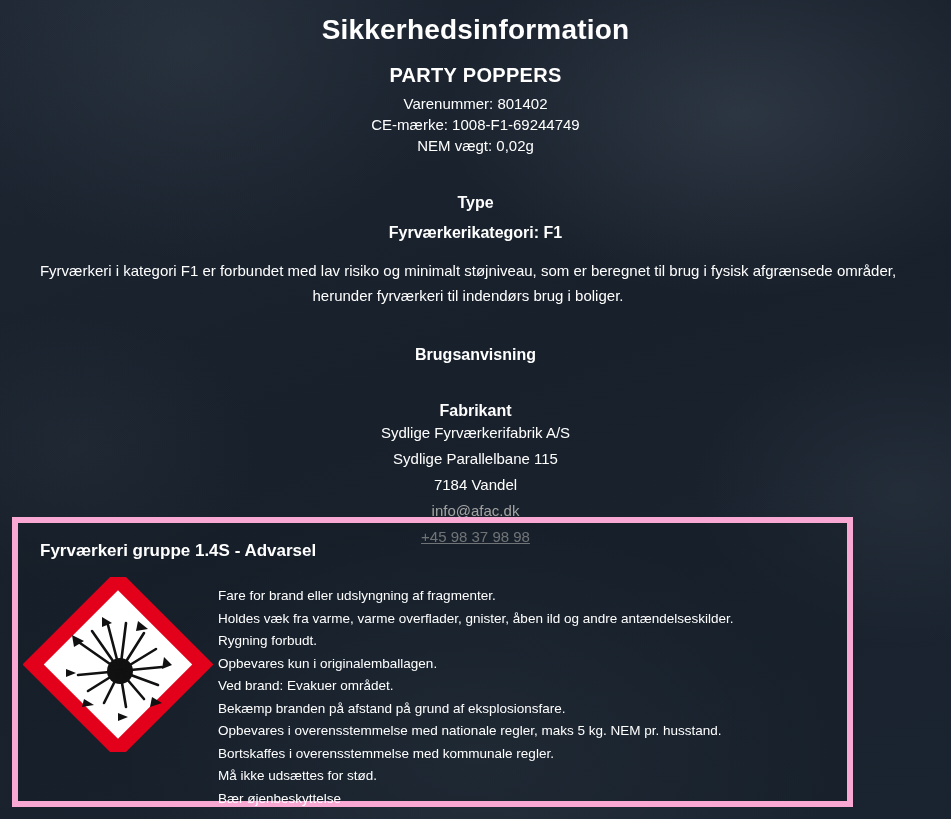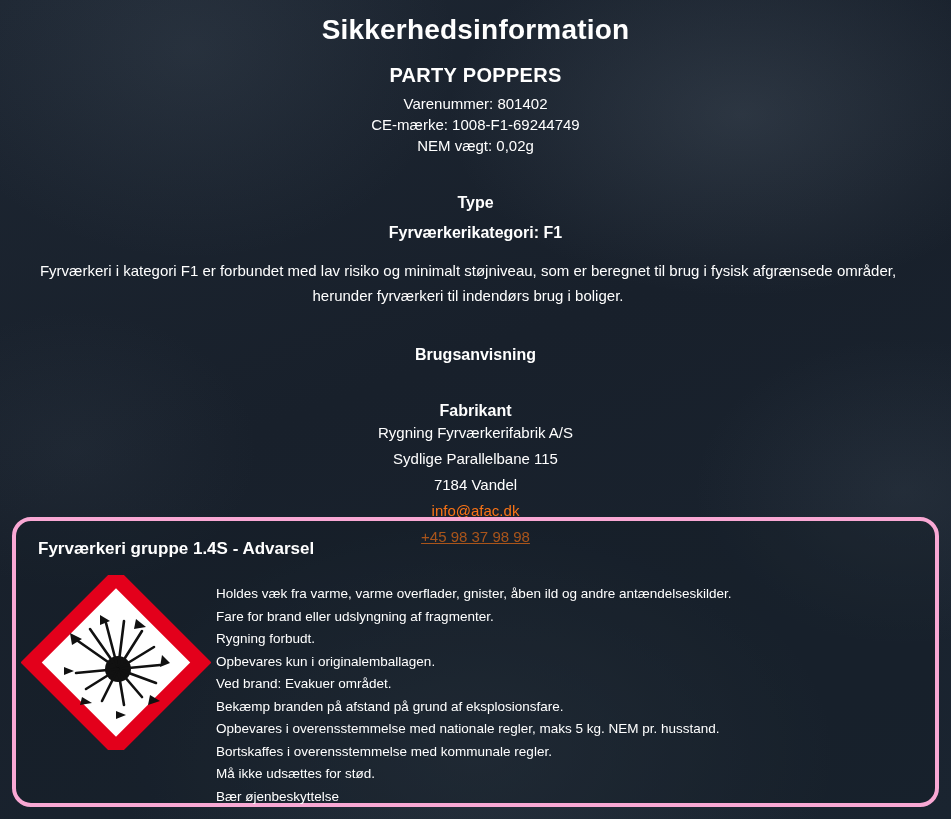--- a/index.html
+++ b/index.html
@@ -66,35 +66,35 @@
     line-height: 25px;
     margin: 16px;
     max-width: 880px;
   }
   .manu-line {
     font-size: 15px;
     line-height: 26px;
     margin: 0;
   }
   a.contact-link {
-    color: #f97316;
+    color: #a3a3a3;
     text-decoration: underline;
     font-size: 15px;
     line-height: 26px;
     display: inline-block;
   }
 
   .warning-box {
     position: absolute;
     left: 12px;
     top: 517px;
-    width: 927px;
+    width: 841px;
     height: 290px;
-    border: 4px solid #f9a8d4;
-    border-radius: 19px;
+    border: 6px solid #f9a8d4;
+    border-radius: 0;
     box-sizing: border-box;
     background: rgba(20,28,38,0.35);
   }
   .warning-title {
     font-size: 17px;
     font-weight: bold;
     margin: 18px 0 0 22px;
   }
   .warning-body {
     display: flex;
@@ -134,21 +134,21 @@
   <p class="meta-line">NEM vægt: 0,02g</p>
 
   <h3 class="section-heading">Type</h3>
 
   <div class="cat-title">Fyrværkerikategori: F1</div>
   <p class="cat-desc">Fyrværkeri i kategori F1 er forbundet med lav risiko og minimalt støjniveau, som er beregnet til brug i fysisk afgrænsede områder, herunder fyrværkeri til indendørs brug i boliger.</p>
 
   <h3 class="section-heading">Brugsanvisning</h3>
 
   <h3 class="section-heading">Fabrikant</h3>
-  <p class="manu-line">Rygning Fyrværkerifabrik A/S</p>
+  <p class="manu-line">Sydlige Fyrværkerifabrik A/S</p>
   <p class="manu-line">Sydlige Parallelbane 115</p>
   <p class="manu-line">7184 Vandel</p>
   <div><a class="contact-link" href="#">info@afac.dk</a></div>
   <div><a class="contact-link" href="#">+45 98 37 98 98</a></div>
 
 </div>
 
 <div class="warning-box">
   <div class="warning-title">Fyrværkeri gruppe 1.4S - Advarsel</div>
   <div class="warning-body">
@@ -179,22 +179,22 @@
           <polygon points="20,-44 30,-36 18,-34"></polygon>
           <polygon points="46,-8 54,0 44,4"></polygon>
           <polygon points="34,32 44,38 32,42"></polygon>
           <polygon points="0,48 10,52 0,56"></polygon>
           <polygon points="-34,34 -24,40 -36,42"></polygon>
           <polygon points="-52,4 -42,8 -52,12"></polygon>
         </g>
       </svg>
     </div>
     <ul class="hazard-list">
+      <li>Fare for brand eller udslyngning af fragmenter.</li>
       <li>Holdes væk fra varme, varme overflader, gnister, åben ild og andre antændelseskilder.</li>
-      <li>Fare for brand eller udslyngning af fragmenter.</li>
       <li>Rygning forbudt.</li>
       <li>Opbevares kun i originalemballagen.</li>
       <li>Ved brand: Evakuer området.</li>
       <li>Bekæmp branden på afstand på grund af eksplosionsfare.</li>
       <li>Opbevares i overensstemmelse med nationale regler, maks 5 kg. NEM pr. husstand.</li>
       <li>Bortskaffes i overensstemmelse med kommunale regler.</li>
       <li>Må ikke udsættes for stød.</li>
       <li>Bær øjenbeskyttelse</li>
     </ul>
   </div>

